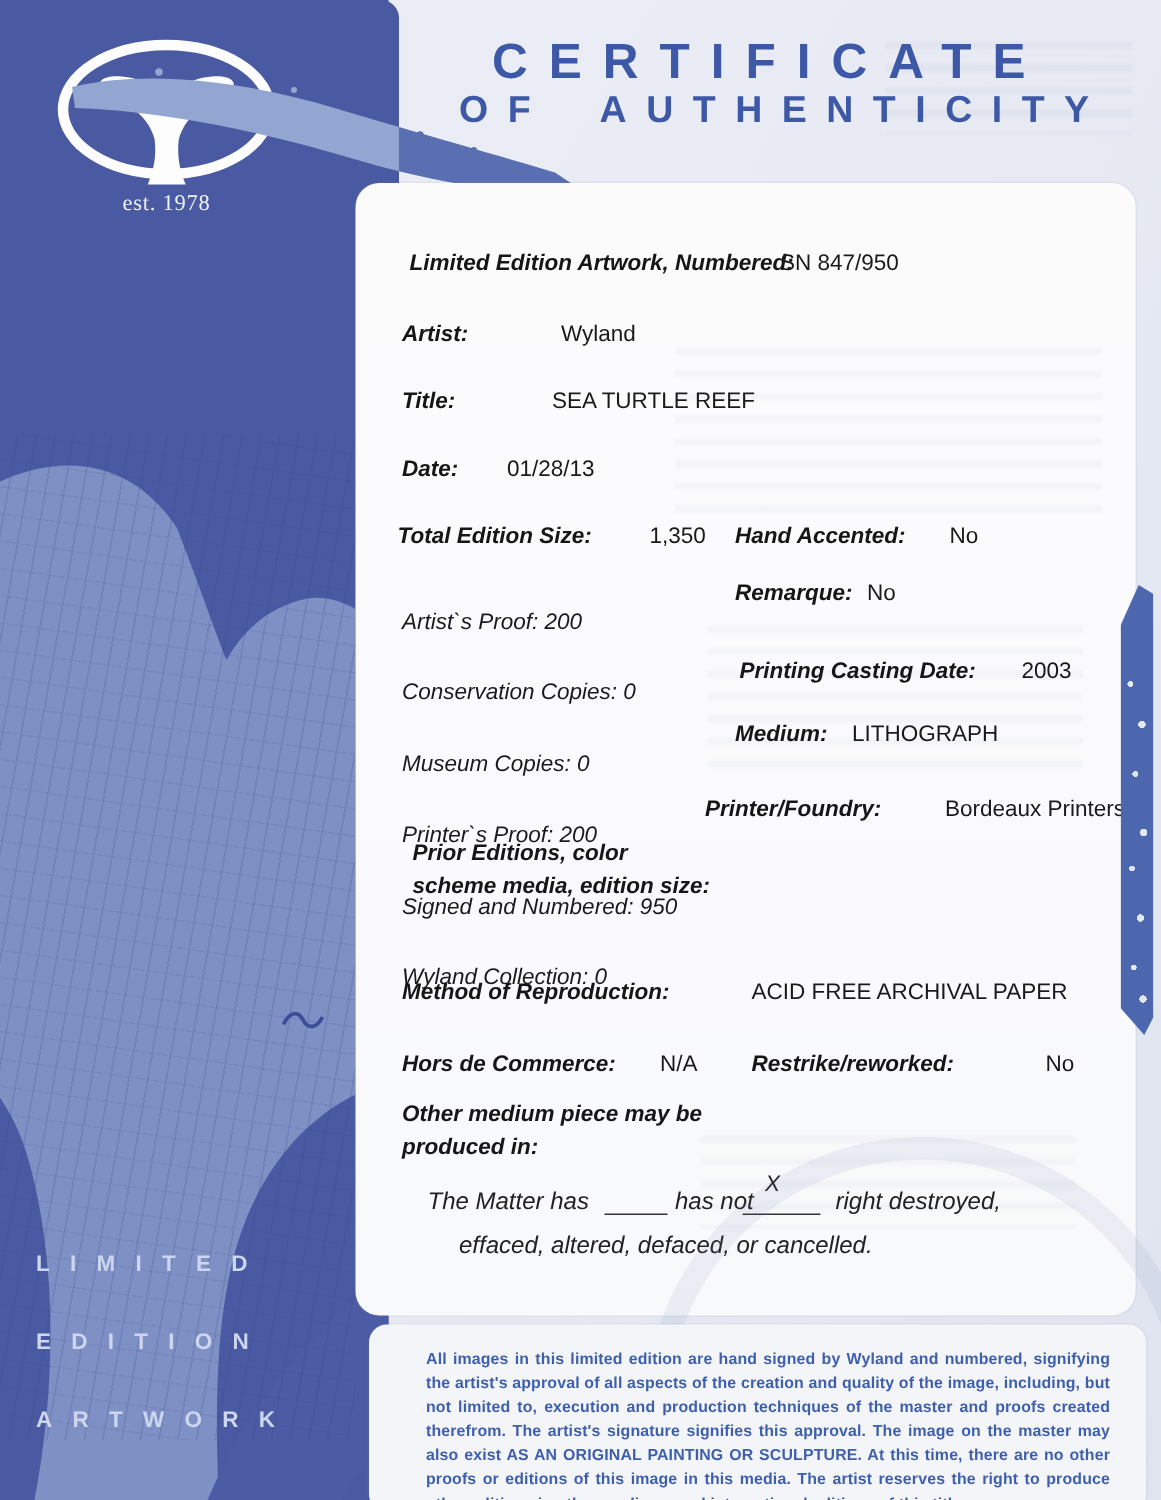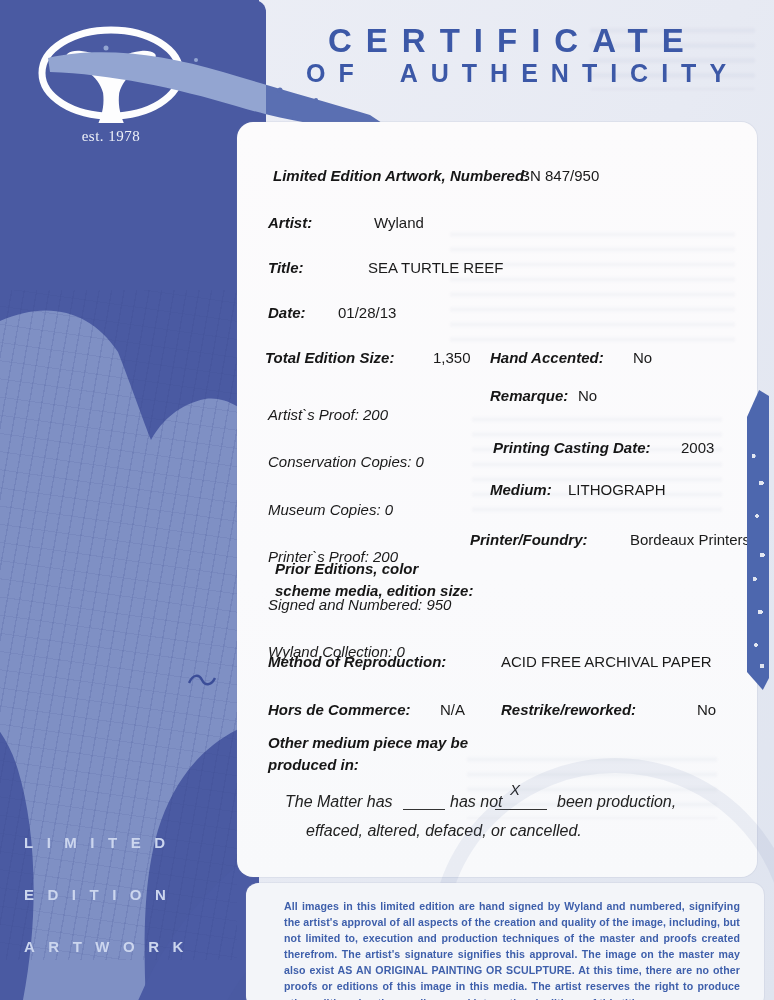--- a/index.html
+++ b/index.html
@@ -227,21 +227,21 @@
     <div class="f other">
       <div>Other medium piece may be</div>
       <div>produced in:</div>
     </div>
 
     <span class="f sm mt-prefix">The Matter has</span>
     <span class="mt-blank mt-b1"></span>
     <span class="f sm mt-hasnot">has not</span>
     <span class="mt-blank mt-b2"></span>
     <span class="f mt-x">X</span>
-    <span class="f sm mt-suffix">been production,</span>
+    <span class="f sm mt-suffix">right destroyed,</span>
     <span class="f sm mt-line2">effaced, altered, defaced, or cancelled.</span>
   </div>
 
   <div class="stamp-ring"></div>
   <div class="band"></div>
 
   <div class="footer-box">
     <div class="footer-text">All images in this limited edition are hand signed by Wyland and numbered, signifying the artist's approval of all aspects of the creation and quality of the image, including, but not limited to, execution and production techniques of the master and proofs created therefrom. The artist's signature signifies this approval. The image on the master may also exist AS AN ORIGINAL PAINTING OR SCULPTURE. At this time, there are no other proofs or editions of this image in this media. The artist reserves the right to produce other editions in other mediums and international editions of this title.</div>
   </div>
 

